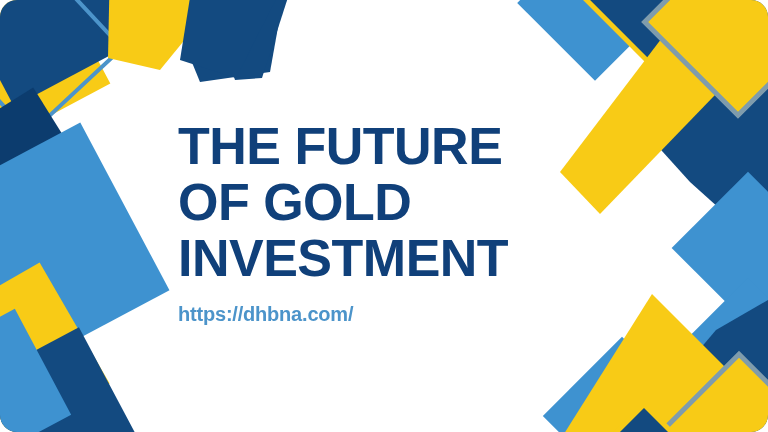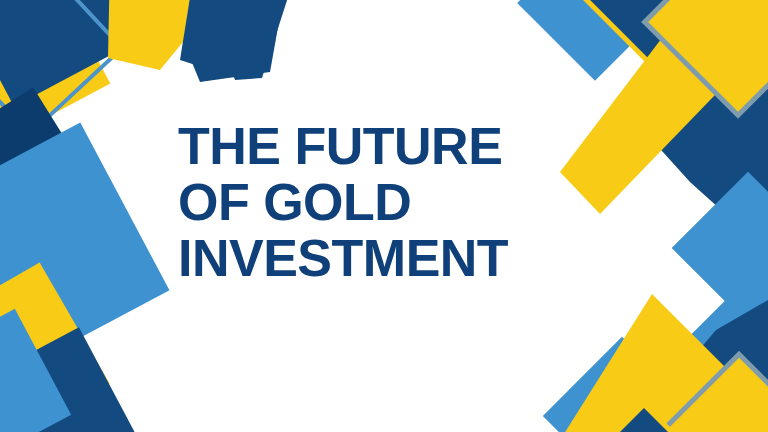--- a/index.html
+++ b/index.html
@@ -11,20 +11,21 @@
   body {
     font-family: "Liberation Sans", sans-serif;
   }
 
   .slide {
     position: relative;
     width: 768px;
     height: 432px;
     overflow: hidden;
     background: #ffffff;
+    border-radius: 17px;
   }
 
   .deco-layer {
     position: absolute;
     left: 0;
     top: 0;
     width: 768px;
     height: 432px;
     pointer-events: none;
   }
@@ -155,15 +156,16 @@
     <g>
       <rect x="592" y="426" width="104" height="104" transform="rotate(-45 644 478)" fill="#134a80" stroke="#f8cb16" stroke-width="5"></rect>
     </g>
 
   </svg>
 
   <div class="content">
     <h1 class="title">THE FUTURE
 OF GOLD
 INVESTMENT</h1>
+    <p class="url">https://dhbna.com/</p>
   </div>
 
 </div>
 
 </body></html>

